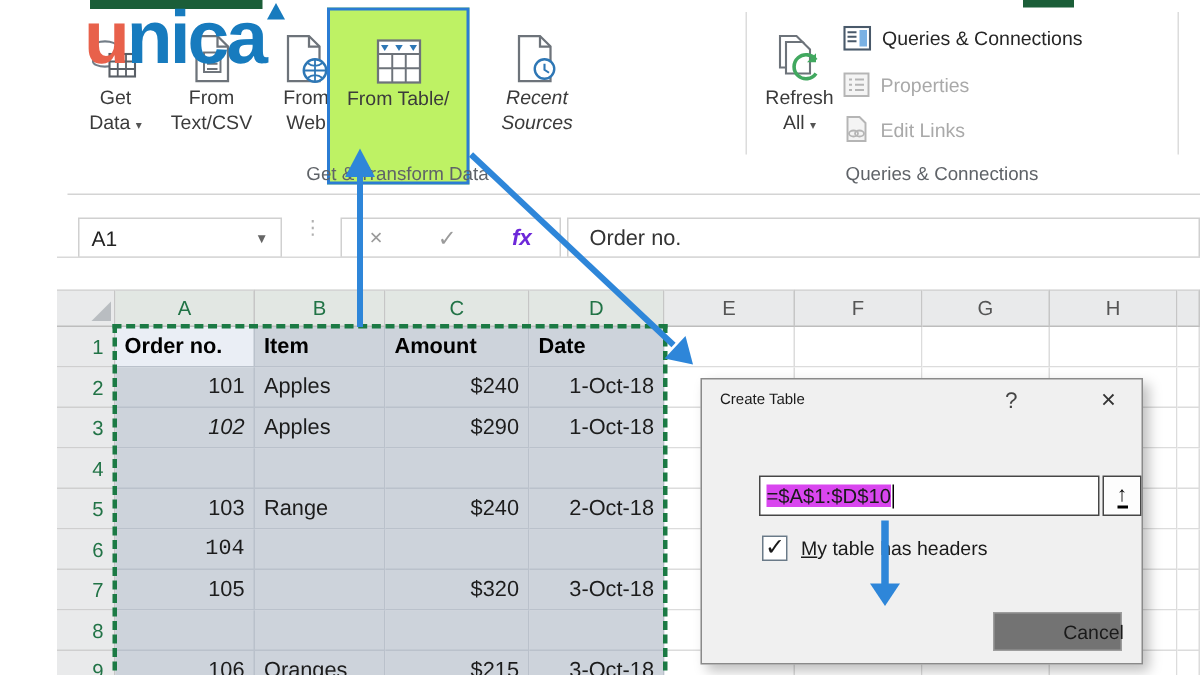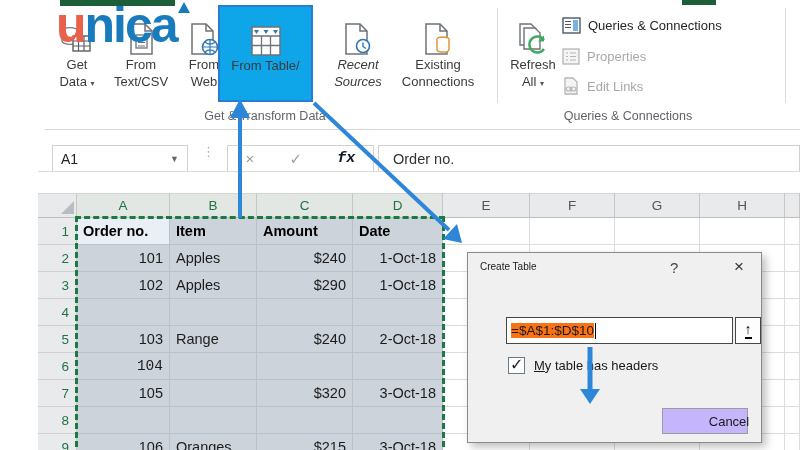--- a/index.html
+++ b/index.html
@@ -7,38 +7,38 @@
   .app {
     position:relative; width:800px; height:450px; overflow:hidden;
     font-family:"Liberation Sans","DejaVu Sans",sans-serif; background:#fff; color:#333;
   }
   
   .greenbar { position:absolute; background:#1b5e38; }
   
   .rbtn { position:absolute; top:6px; height:96px; text-align:center; cursor:pointer; }
   .rbtn .ric { display:flex; justify-content:center; align-items:flex-end; height:50px; }
   .rbtn .l1, .rbtn .l2 { font-size:13px; color:#3b3b3b; line-height:17px; white-space:nowrap; }
-  .rbtn.hl { border:2px solid #2b7cd3; background:#0ea5e9; top:5px; height:97px; padding-top:8px; }
+  .rbtn.hl { border:2px solid #2b7cd3; background:#bef264; top:5px; height:118px; padding-top:8px; }
   .dd { font-size:8px; color:#555; }
   .vsep { position:absolute; top:8px; height:95px; width:1px; background:#dcdcdc; }
   .minibtn { position:absolute; left:562px; height:26px; display:flex; align-items:center; gap:7px; cursor:pointer; }
   .minibtn .mlabel { font-size:13px; white-space:nowrap; }
   .minibtn.on .mlabel { color:#262626; }
   .minibtn.off .mlabel { color:#a9a9a9; }
   .grplabel { position:absolute; top:109px; font-size:12.5px; color:#5f6368; text-align:center; }
   .ribbon-bottom { position:absolute; left:45px; right:0; top:129px; height:1px; background:#d4d4d4; }
   
   .namebox { position:absolute; left:52px; top:145px; width:136px; height:27px; background:#fff;
     border:1px solid #d0d0d0; display:flex; align-items:center; padding:0 8px; font-size:14px; color:#222; }
   .namebox .ddarr { margin-left:auto; font-size:9px; color:#666; }
   .fdots { position:absolute; left:202px; top:148px; font-size:13px; color:#b0b0b0; letter-spacing:0; line-height:7px; }
   .fxbox { position:absolute; left:227px; top:145px; width:147px; height:27px; background:#fff;
     border:1px solid #d0d0d0; display:flex; align-items:center; justify-content:space-around; }
   .fxbox span { color:#9b9b9b; font-size:15px; }
-  .fxbox .fx { font-style:italic; font-family:Liberation Mono, monospace; color:#0f172a; font-weight:bold; }
+  .fxbox .fx { font-style:italic; font-family:Liberation Sans, sans-serif; color:#6d28d9; font-weight:bold; }
   .fmlbox { position:absolute; left:378px; top:145px; width:422px; height:27px; background:#fff;
     border:1px solid #d0d0d0; display:flex; align-items:center; padding:0 14px; font-size:14.5px; color:#333; }
   .fbar-bottom { position:absolute; left:38px; right:0; top:171px; height:1px; background:#d9d9d9; }
   
   .hcell { position:absolute; top:193px; height:25px; background:#e9eaeb; border-right:1px solid #c6c6c6;
     border-bottom:1px solid #bdbdbd; border-top:1px solid #d5d5d5; text-align:center; font-size:13.5px;
     line-height:24px; color:#555; cursor:pointer; }
   .hcell.selcol { color:#217346; background:#e2e7e3; }
   .corner-tri { position:absolute; right:2px; bottom:3px; width:0; height:0;
     border-left:13px solid transparent; border-bottom:13px solid #b9bdc1; }
@@ -57,33 +57,33 @@
   
   .dialog { position:absolute; left:467px; top:252px; width:295px; height:191px; background:#f0f0f0;
     border:1px solid #8a8a8a; box-shadow:4px 4px 8px rgba(0,0,0,.25); z-index:10; font-size:13px; color:#1a1a1a; }
   .dlg-title { position:absolute; left:12px; top:8px; font-size:10px; }
   .dlg-help { position:absolute; left:202px; top:6px; font-size:15px; color:#444; cursor:pointer; }
   .dlg-close { position:absolute; left:258px; top:4px; font-size:17px; color:#333; cursor:pointer; width:26px; text-align:center; }
   .dlg-prompt { position:absolute; left:11px; top:40px; font-size:13px; }
   .u { text-decoration:underline; }
   .dlg-input { position:absolute; left:38px; top:64px; width:227px; height:27px; background:#fff;
     border:1px solid #464646; display:flex; align-items:center; padding:0 4px; font-size:13.5px; cursor:text; }
-  .dlg-input .selhl { background:#f97316; }
+  .dlg-input .selhl { background:#d946ef; }
   .caret { display:inline-block; width:1px; height:16px; background:#000; margin-left:1px; }
   .refbtn { position:absolute; left:267px; top:64px; width:26px; height:27px; background:#fdfdfd;
     border:1px solid #464646; display:flex; align-items:center; justify-content:center; cursor:pointer; }
   .refbtn .arr { font-weight:bold; font-size:14px; color:#000; border-bottom:2px solid #000; line-height:15px; }
   .dlg-check { position:absolute; left:40px; top:104px; display:flex; align-items:center; gap:9px; cursor:pointer; }
   .cbox { width:17px; height:17px; background:#fff; border:1px solid #6a7a88; position:relative; }
   .cbox .tick { position:absolute; left:1px; top:-3px; font-size:16px; font-weight:bold; color:#1a1a1a; }
   .dlg-check .clabel { font-size:13px; }
   .btn { position:absolute; top:155px; height:26px; display:flex; align-items:center; justify-content:center;
     font-size:13px; cursor:pointer; }
   .btn-ok { left:86px; width:94px; background:#e0eef9; border:2px solid #5596d8; }
-  .btn-cancel { left:194px; width:86px; background:#c4b5fd; border:1px solid #9d9d9d;padding-left:48px; }
+  .btn-cancel { left:194px; width:86px; background:#737373; border:1px solid #9d9d9d;padding-left:48px; }
   
   .arrows { position:absolute; left:0; top:0; width:800px; height:450px; z-index:60; pointer-events:none; }
   .logo { position:absolute; left:56px; top:-4px; z-index:70; font-weight:bold; font-size:50px;
     letter-spacing:-2px; pointer-events:none; }
   .logo .lu { color:#e8614b; }
   .logo .lrest { color:#177bbe; }
   .logo-accent { position:absolute; left:178px; top:2px; width:0; height:0; z-index:70;
     border-left:6px solid transparent; border-right:6px solid transparent; border-bottom:11px solid #177bbe; }
 </style>
 </head>
@@ -152,32 +152,20 @@
         <path d="M5 2 h14 l7 7 v23 H5 z" fill="#fff" stroke="#6d737a" stroke-width="1.5"></path>
         <path d="M19 2 v7 h7" fill="none" stroke="#6d737a" stroke-width="1.5"></path>
         <circle cx="22" cy="24" r="6.5" fill="#fff" stroke="#2e77b5" stroke-width="1.6"></circle>
         <path d="M22 20.5 v4 l3 2" fill="none" stroke="#2e77b5" stroke-width="1.4"></path>
       </svg>
     </div>
     <div class="l1">Recent</div>
     <div class="l2">Sources</div>
   </div>
 
-  <div class="rbtn" style="left:395px; width:86px;">
-    <div class="ric">
-      <svg width="34" height="34" viewBox="0 0 34 34">
-        <path d="M5 2 h14 l7 7 v23 H5 z" fill="#fff" stroke="#6d737a" stroke-width="1.5"></path>
-        <path d="M19 2 v7 h7" fill="none" stroke="#6d737a" stroke-width="1.5"></path>
-        <ellipse cx="22" cy="17.5" rx="6" ry="2.6" fill="#fff" stroke="#e2933c" stroke-width="1.5"></ellipse>
-        <path d="M16 17.5 v10 c0 1.5 2.7 2.6 6 2.6 s6 -1.1 6 -2.6 v-10" fill="#fff" stroke="#e2933c" stroke-width="1.5"></path>
-      </svg>
-    </div>
-    <div class="l1">Existing</div>
-    <div class="l2">Connections</div>
-  </div>
 
   <div class="vsep" style="left:497px;"></div>
 
   <div class="rbtn" style="left:505px; width:56px;">
     <div class="ric">
       <svg width="34" height="34" viewBox="0 0 34 34">
         <path d="M4 2 h11 l5 5 v16 H4 z" fill="#fff" stroke="#6d737a" stroke-width="1.4"></path>
         <path d="M8 6 h11 l5 5 v16 H8 z" fill="#fff" stroke="#6d737a" stroke-width="1.4"></path>
         <path d="M28 18 a8 8 0 1 0 0 9" fill="none" stroke="#41a85f" stroke-width="2.4"></path>
         <path d="M28 13.5 v6 h-6 z" fill="#41a85f"></path>
@@ -261,21 +249,21 @@
       <div class="cell sel ar" style="left: 77px; top: 245px; width: 93px; height: 27px;">101</div>
       <div class="cell sel al" style="left: 170px; top: 245px; width: 87px; height: 27px;">Apples</div>
       <div class="cell sel ar" style="left: 257px; top: 245px; width: 96px; height: 27px;">$240</div>
       <div class="cell sel ar" style="left: 353px; top: 245px; width: 90px; height: 27px;">1-Oct-18</div>
       <div class="cell plain" style="left: 443px; top: 245px; width: 87px; height: 27px;"></div>
       <div class="cell plain" style="left: 530px; top: 245px; width: 85px; height: 27px;"></div>
       <div class="cell plain" style="left: 615px; top: 245px; width: 85px; height: 27px;"></div>
       <div class="cell plain" style="left: 700px; top: 245px; width: 85px; height: 27px;"></div>
       <div class="cell plain" style="left: 785px; top: 245px; width: 15px; height: 27px;"></div>
       <div class="rhdr" style="left: 38px; top: 272px; width: 39px; height: 27px; line-height: 27px;">3</div>
-      <div class="cell sel ar" style="left: 77px; top: 272px; width: 93px; height: 27px;">102</div>
+      <div class="cell sel ar" style="left: 77px; top: 272px; width: 93px; height: 27px; font-style: italic;">102</div>
       <div class="cell sel al" style="left: 170px; top: 272px; width: 87px; height: 27px;">Apples</div>
       <div class="cell sel ar" style="left: 257px; top: 272px; width: 96px; height: 27px;">$290</div>
       <div class="cell sel ar" style="left: 353px; top: 272px; width: 90px; height: 27px;">1-Oct-18</div>
       <div class="cell plain" style="left: 443px; top: 272px; width: 87px; height: 27px;"></div>
       <div class="cell plain" style="left: 530px; top: 272px; width: 85px; height: 27px;"></div>
       <div class="cell plain" style="left: 615px; top: 272px; width: 85px; height: 27px;"></div>
       <div class="cell plain" style="left: 700px; top: 272px; width: 85px; height: 27px;"></div>
       <div class="cell plain" style="left: 785px; top: 272px; width: 15px; height: 27px;"></div>
       <div class="rhdr" style="left: 38px; top: 299px; width: 39px; height: 27px; line-height: 27px;">4</div>
       <div class="cell sel ar" style="left: 77px; top: 299px; width: 93px; height: 27px;"></div>

